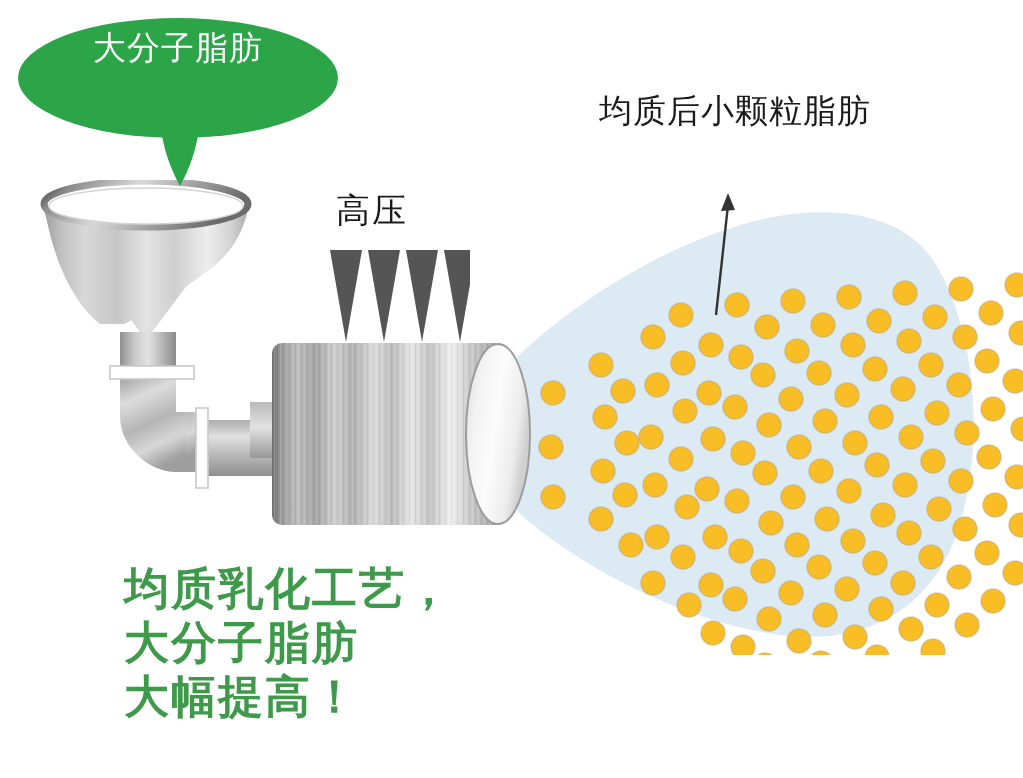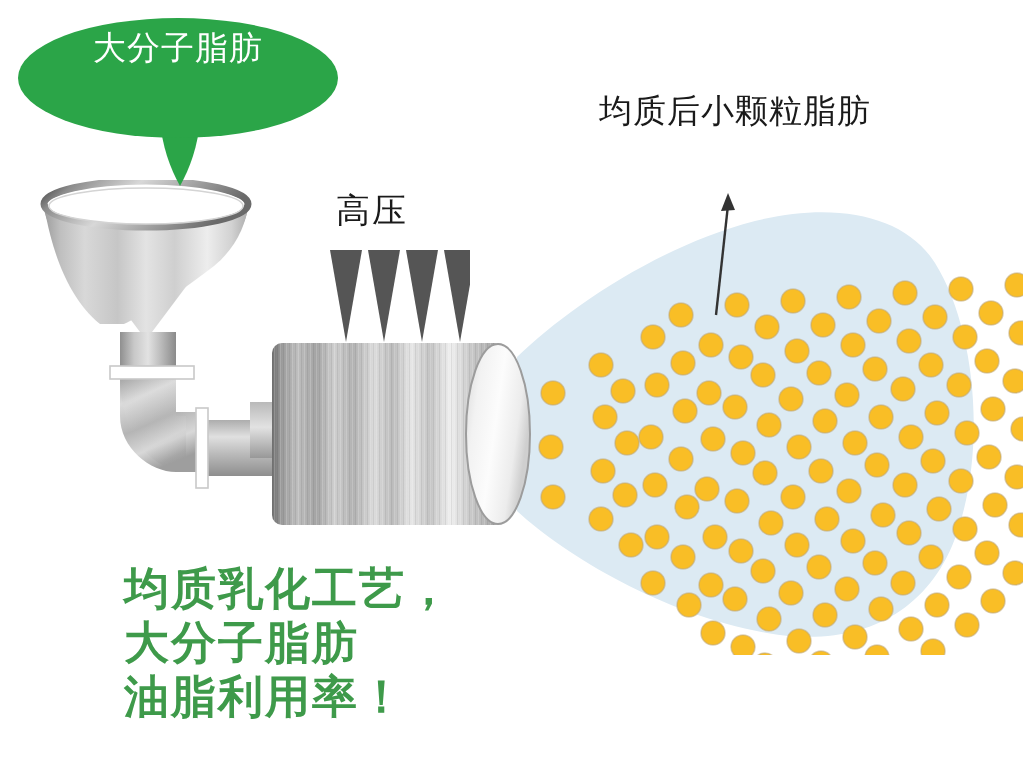--- a/index.html
+++ b/index.html
@@ -350,16 +350,16 @@
     <div>均质后小颗粒脂肪</div>
   </div>
   <svg class="arrow-wrap" viewBox="0 0 70 140" xmlns="http://www.w3.org/2000/svg">
     <line x1="26" y1="130" x2="38" y2="20" stroke="#333333" stroke-width="2.4"></line>
     <polygon points="38,8 31,26 45,25" fill="#333333"></polygon>
   </svg>
 
   <div class="slogan" style="color: rgb(62, 154, 74);">
     <div>均质乳化工艺，</div>
     <div>大分子脂肪</div>
-    <div>油脂利用率！</div>
+    <div>大幅提高！</div>
   </div>
 
 </div>
 
 </body></html>

